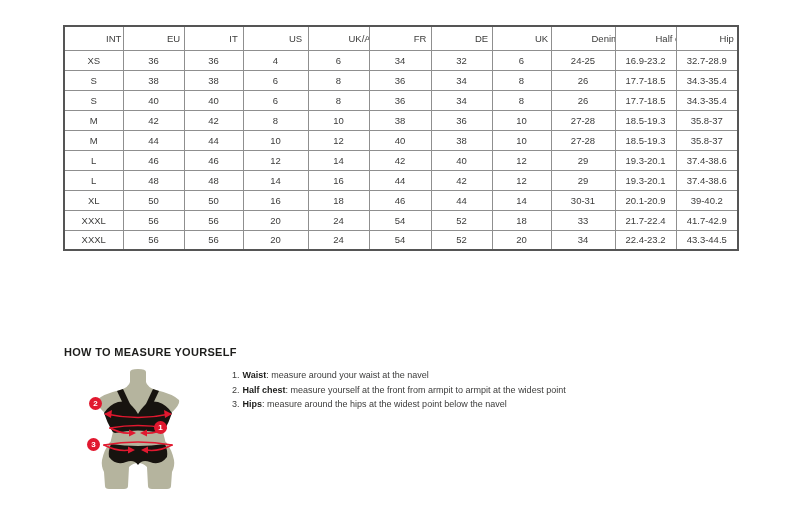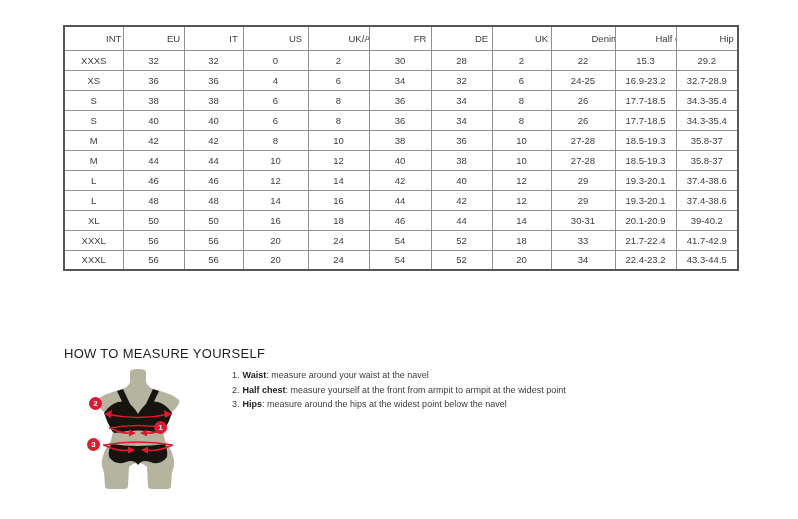--- a/index.html
+++ b/index.html
@@ -29,21 +29,21 @@
     border:1px solid var(--tbl-border);
     text-align:center;vertical-align:middle;
     font-weight:normal;
     white-space:nowrap;overflow:hidden;
   }
   .size-table th{height:24px;padding-left:40px;}
   .size-table td{height:20px;}
   
   .measure-title{
     position:absolute;left:64px;top:346px;
-    font-size:13px;font-weight:normal;letter-spacing:.3px;
+    font-size:11px;font-weight:bold;letter-spacing:.3px;
     color:var(--heading);
   }
   .figure{
     position:absolute;left:80px;top:368px;width:120px;height:128px;
   }
   .figure svg{display:block;width:120px;height:128px;}
   .skin{fill:var(--skin);}
   .suit{fill:var(--suit);}
   .tape{stroke:var(--accent);stroke-width:1.6;fill:none;stroke-linecap:round;}
   .arrow{fill:var(--accent);}
@@ -92,33 +92,20 @@
           <th>FR</th>
           <th>DE</th>
           <th>UK</th>
           <th>Denim (waist)</th>
           <th>Half chest</th>
           <th>Hip</th>
         </tr>
     </thead>
     <tbody id="table-body">
         <tr>
-          <td>XXXS</td>
-          <td>32</td>
-          <td>32</td>
-          <td>0</td>
-          <td>2</td>
-          <td>30</td>
-          <td>28</td>
-          <td>2</td>
-          <td>22</td>
-          <td>15.3</td>
-          <td>29.2</td>
-        </tr>
-        <tr>
           <td>XS</td>
           <td>36</td>
           <td>36</td>
           <td>4</td>
           <td>6</td>
           <td>34</td>
           <td>32</td>
           <td>6</td>
           <td>24-25</td>
           <td>16.9-23.2</td>

